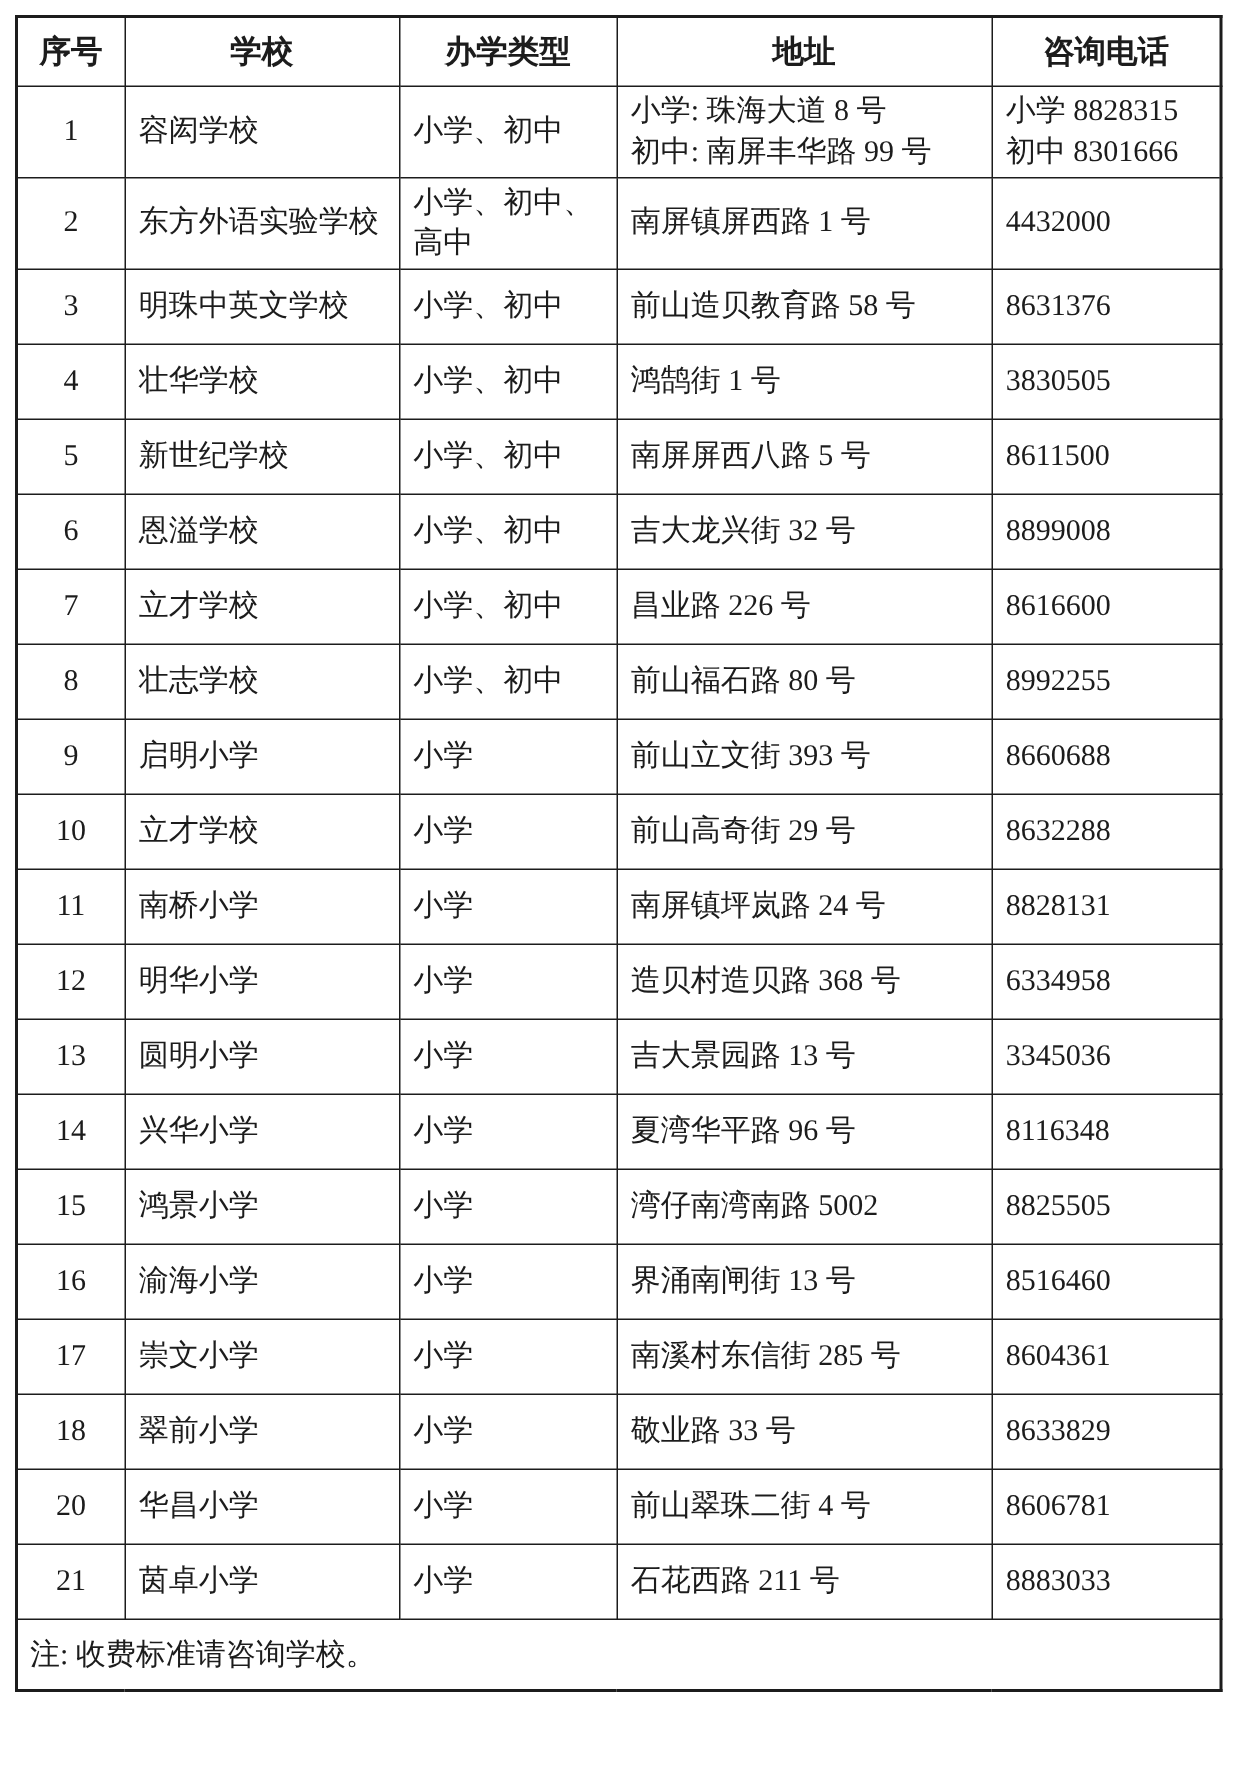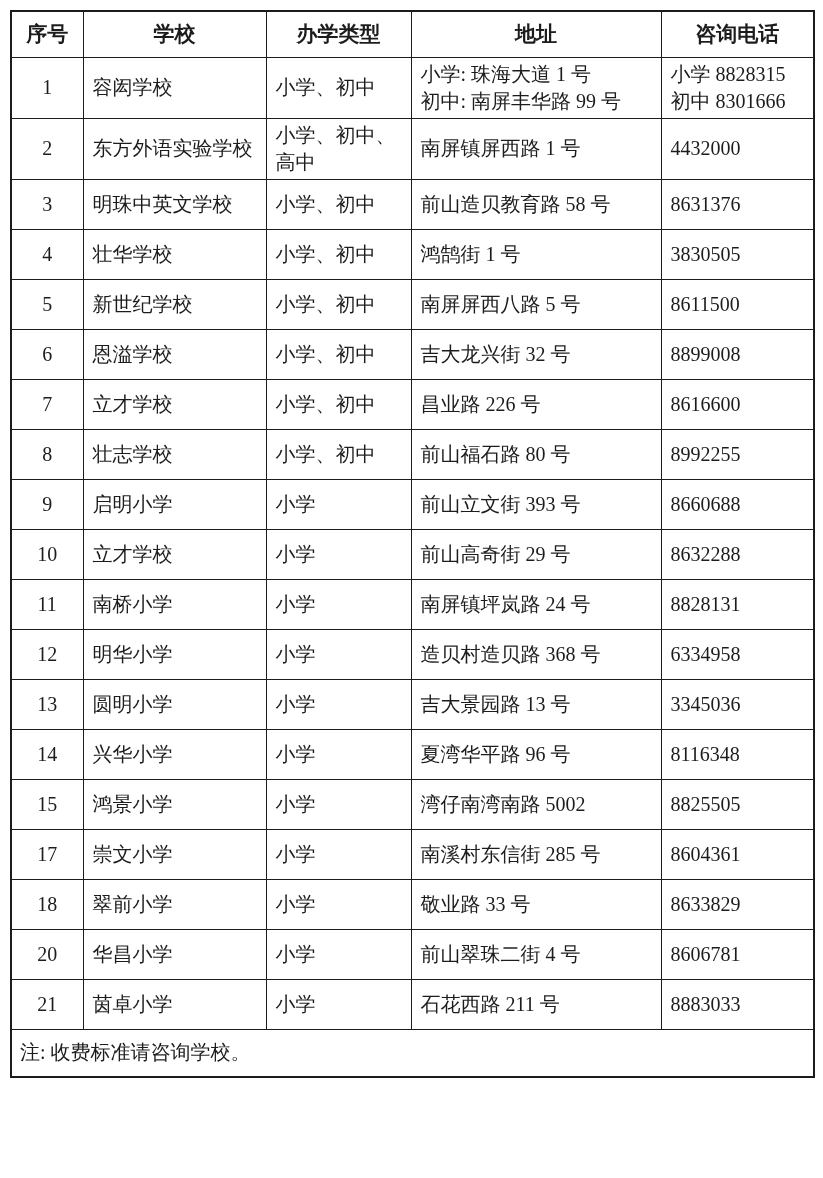--- a/index.html
+++ b/index.html
@@ -75,21 +75,21 @@
         <th>办学类型</th>
         <th>地址</th>
         <th>咨询电话</th>
       </tr>
     </thead>
     <tbody>
         <tr>
           <td class="col-no">1</td>
           <td class="col-school">容闳学校</td>
           <td class="col-type">小学、初中</td>
-          <td class="col-address">小学: 珠海大道 1 号
+          <td class="col-address">小学: 珠海大道 8 号
 初中: 南屏丰华路 99 号</td>
           <td class="col-phone">小学 8828315
 初中 8301666</td>
         </tr>
         <tr>
           <td class="col-no">2</td>
           <td class="col-school">东方外语实验学校</td>
           <td class="col-type">小学、初中、高中</td>
           <td class="col-address">南屏镇屏西路 1 号</td>
           <td class="col-phone">4432000</td>
@@ -177,20 +177,27 @@
           <td class="col-type">小学</td>
           <td class="col-address">夏湾华平路 96 号</td>
           <td class="col-phone">8116348</td>
         </tr>
         <tr>
           <td class="col-no">15</td>
           <td class="col-school">鸿景小学</td>
           <td class="col-type">小学</td>
           <td class="col-address">湾仔南湾南路 5002</td>
           <td class="col-phone">8825505</td>
+        </tr>
+        <tr>
+          <td class="col-no">16</td>
+          <td class="col-school">渝海小学</td>
+          <td class="col-type">小学</td>
+          <td class="col-address">界涌南闸街 13 号</td>
+          <td class="col-phone">8516460</td>
         </tr>
         <tr>
           <td class="col-no">17</td>
           <td class="col-school">崇文小学</td>
           <td class="col-type">小学</td>
           <td class="col-address">南溪村东信街 285 号</td>
           <td class="col-phone">8604361</td>
         </tr>
         <tr>
           <td class="col-no">18</td>

